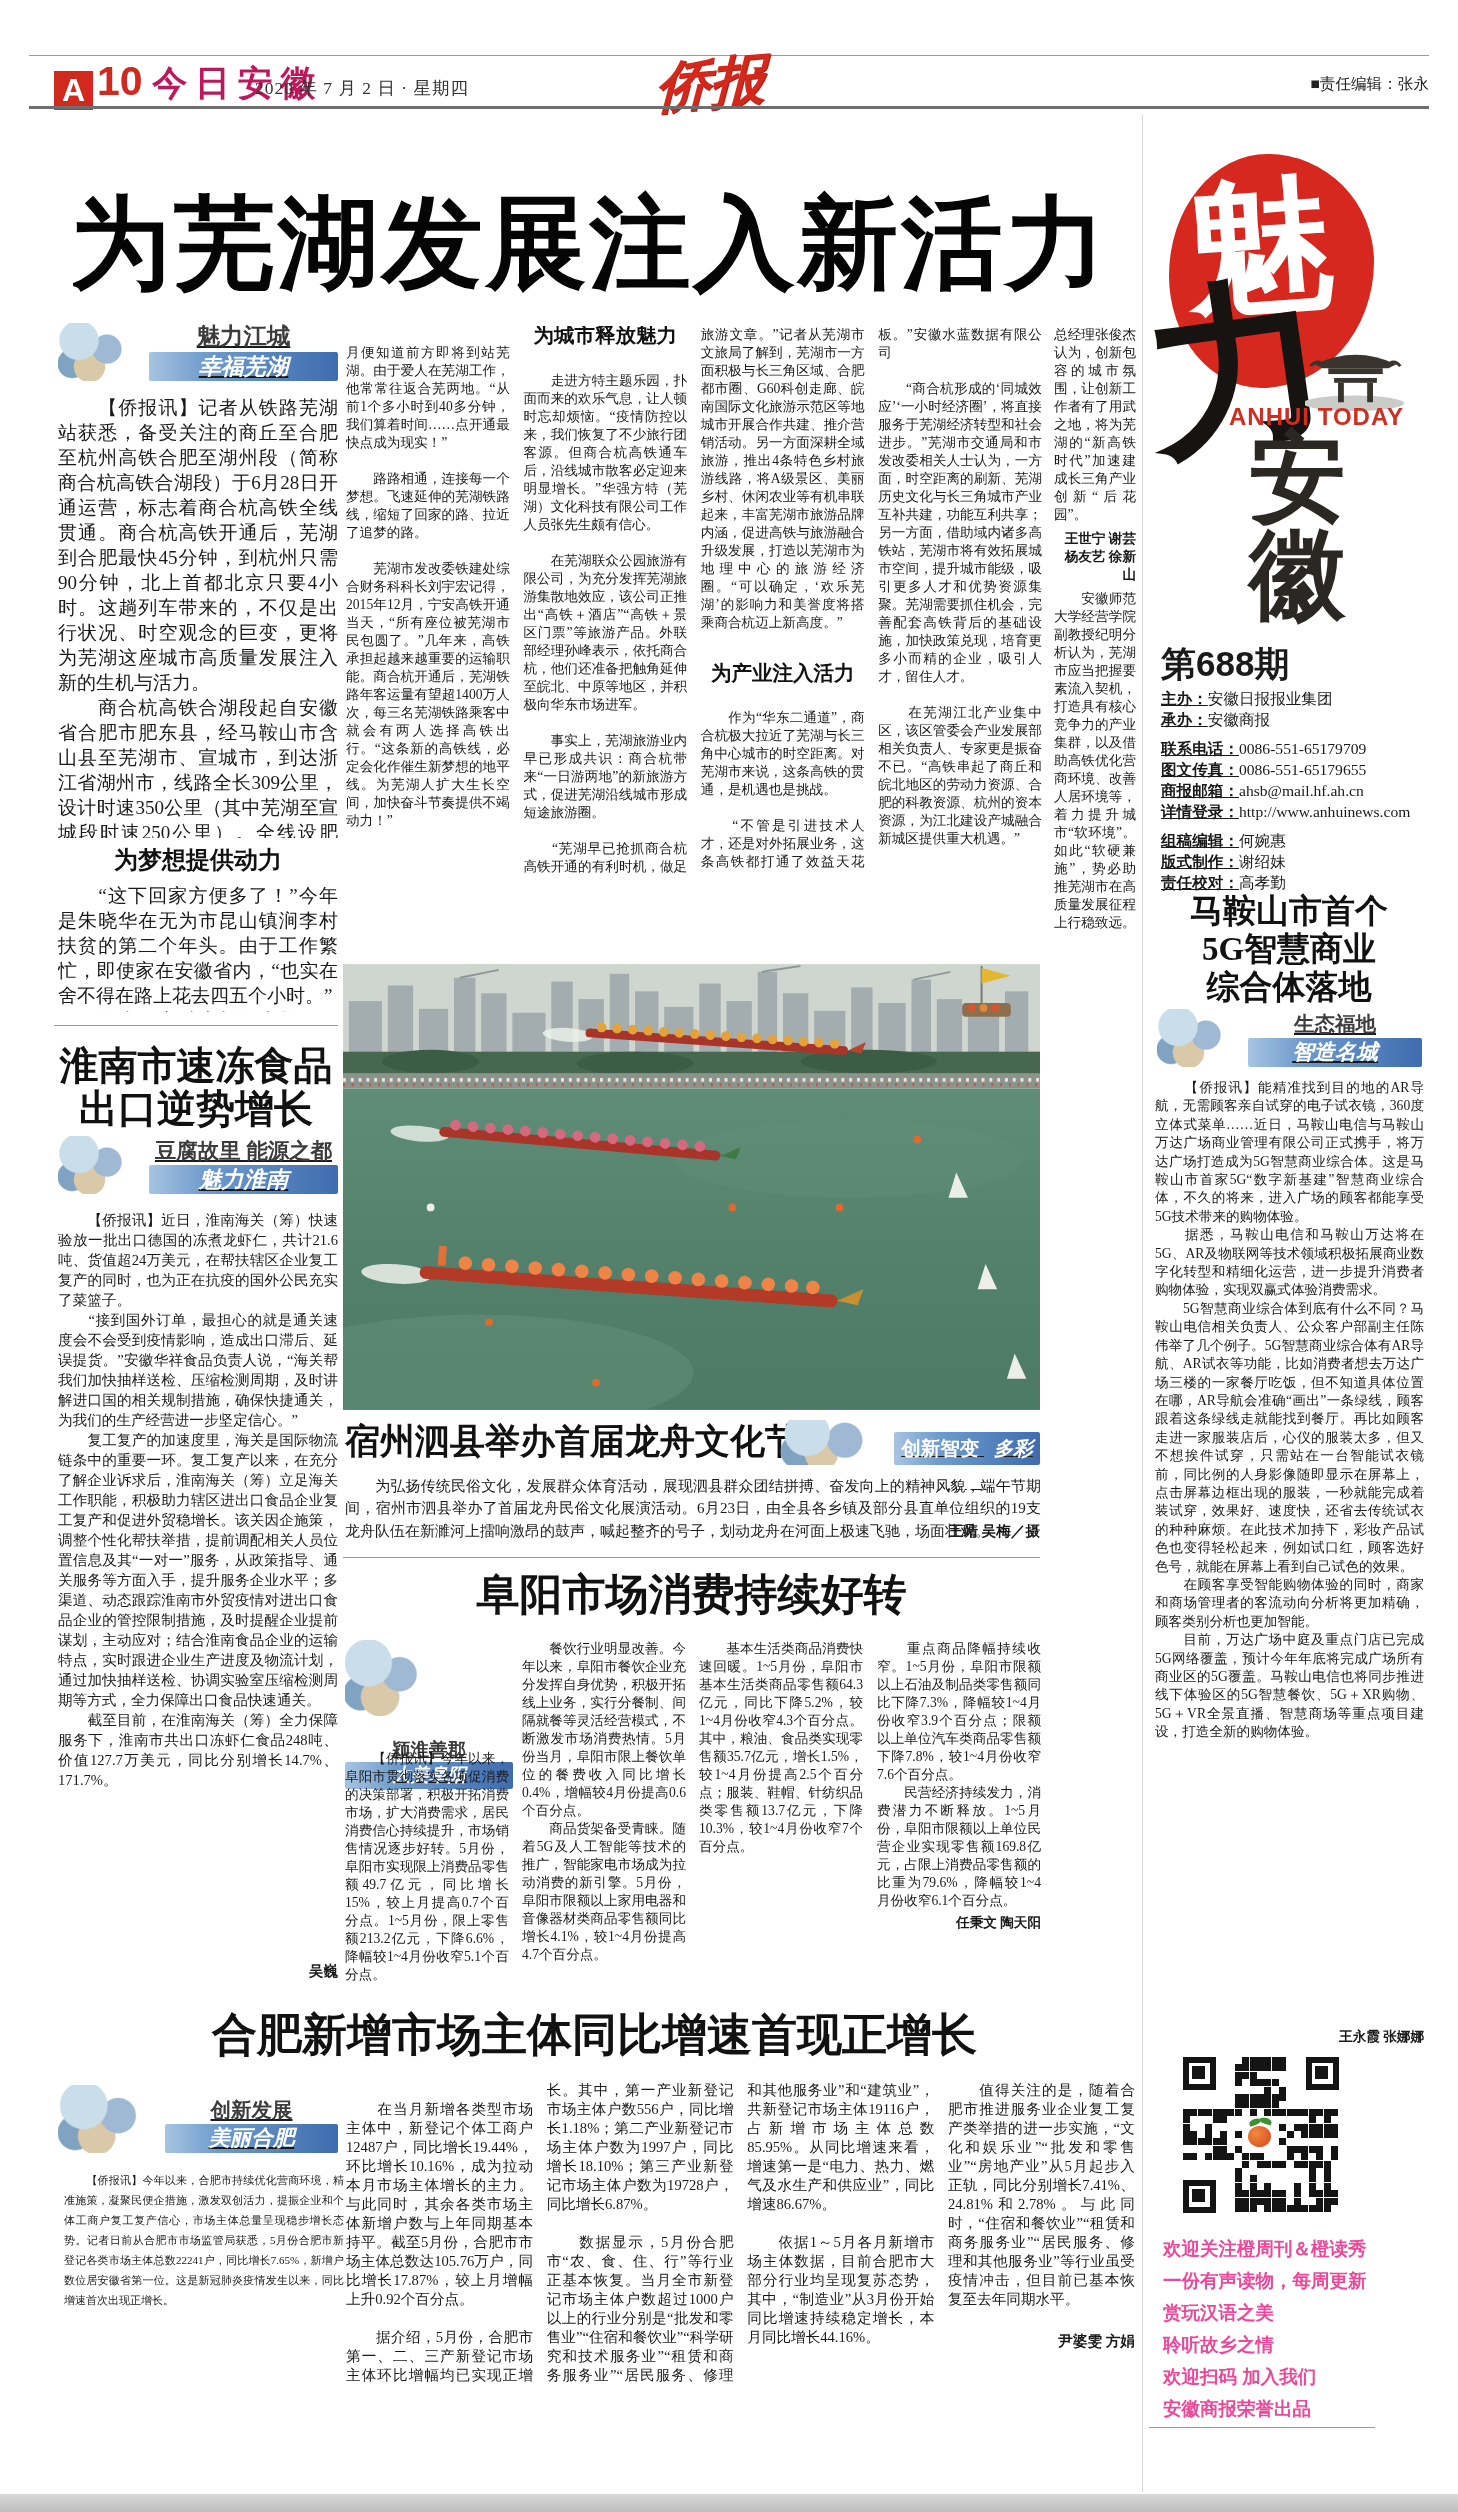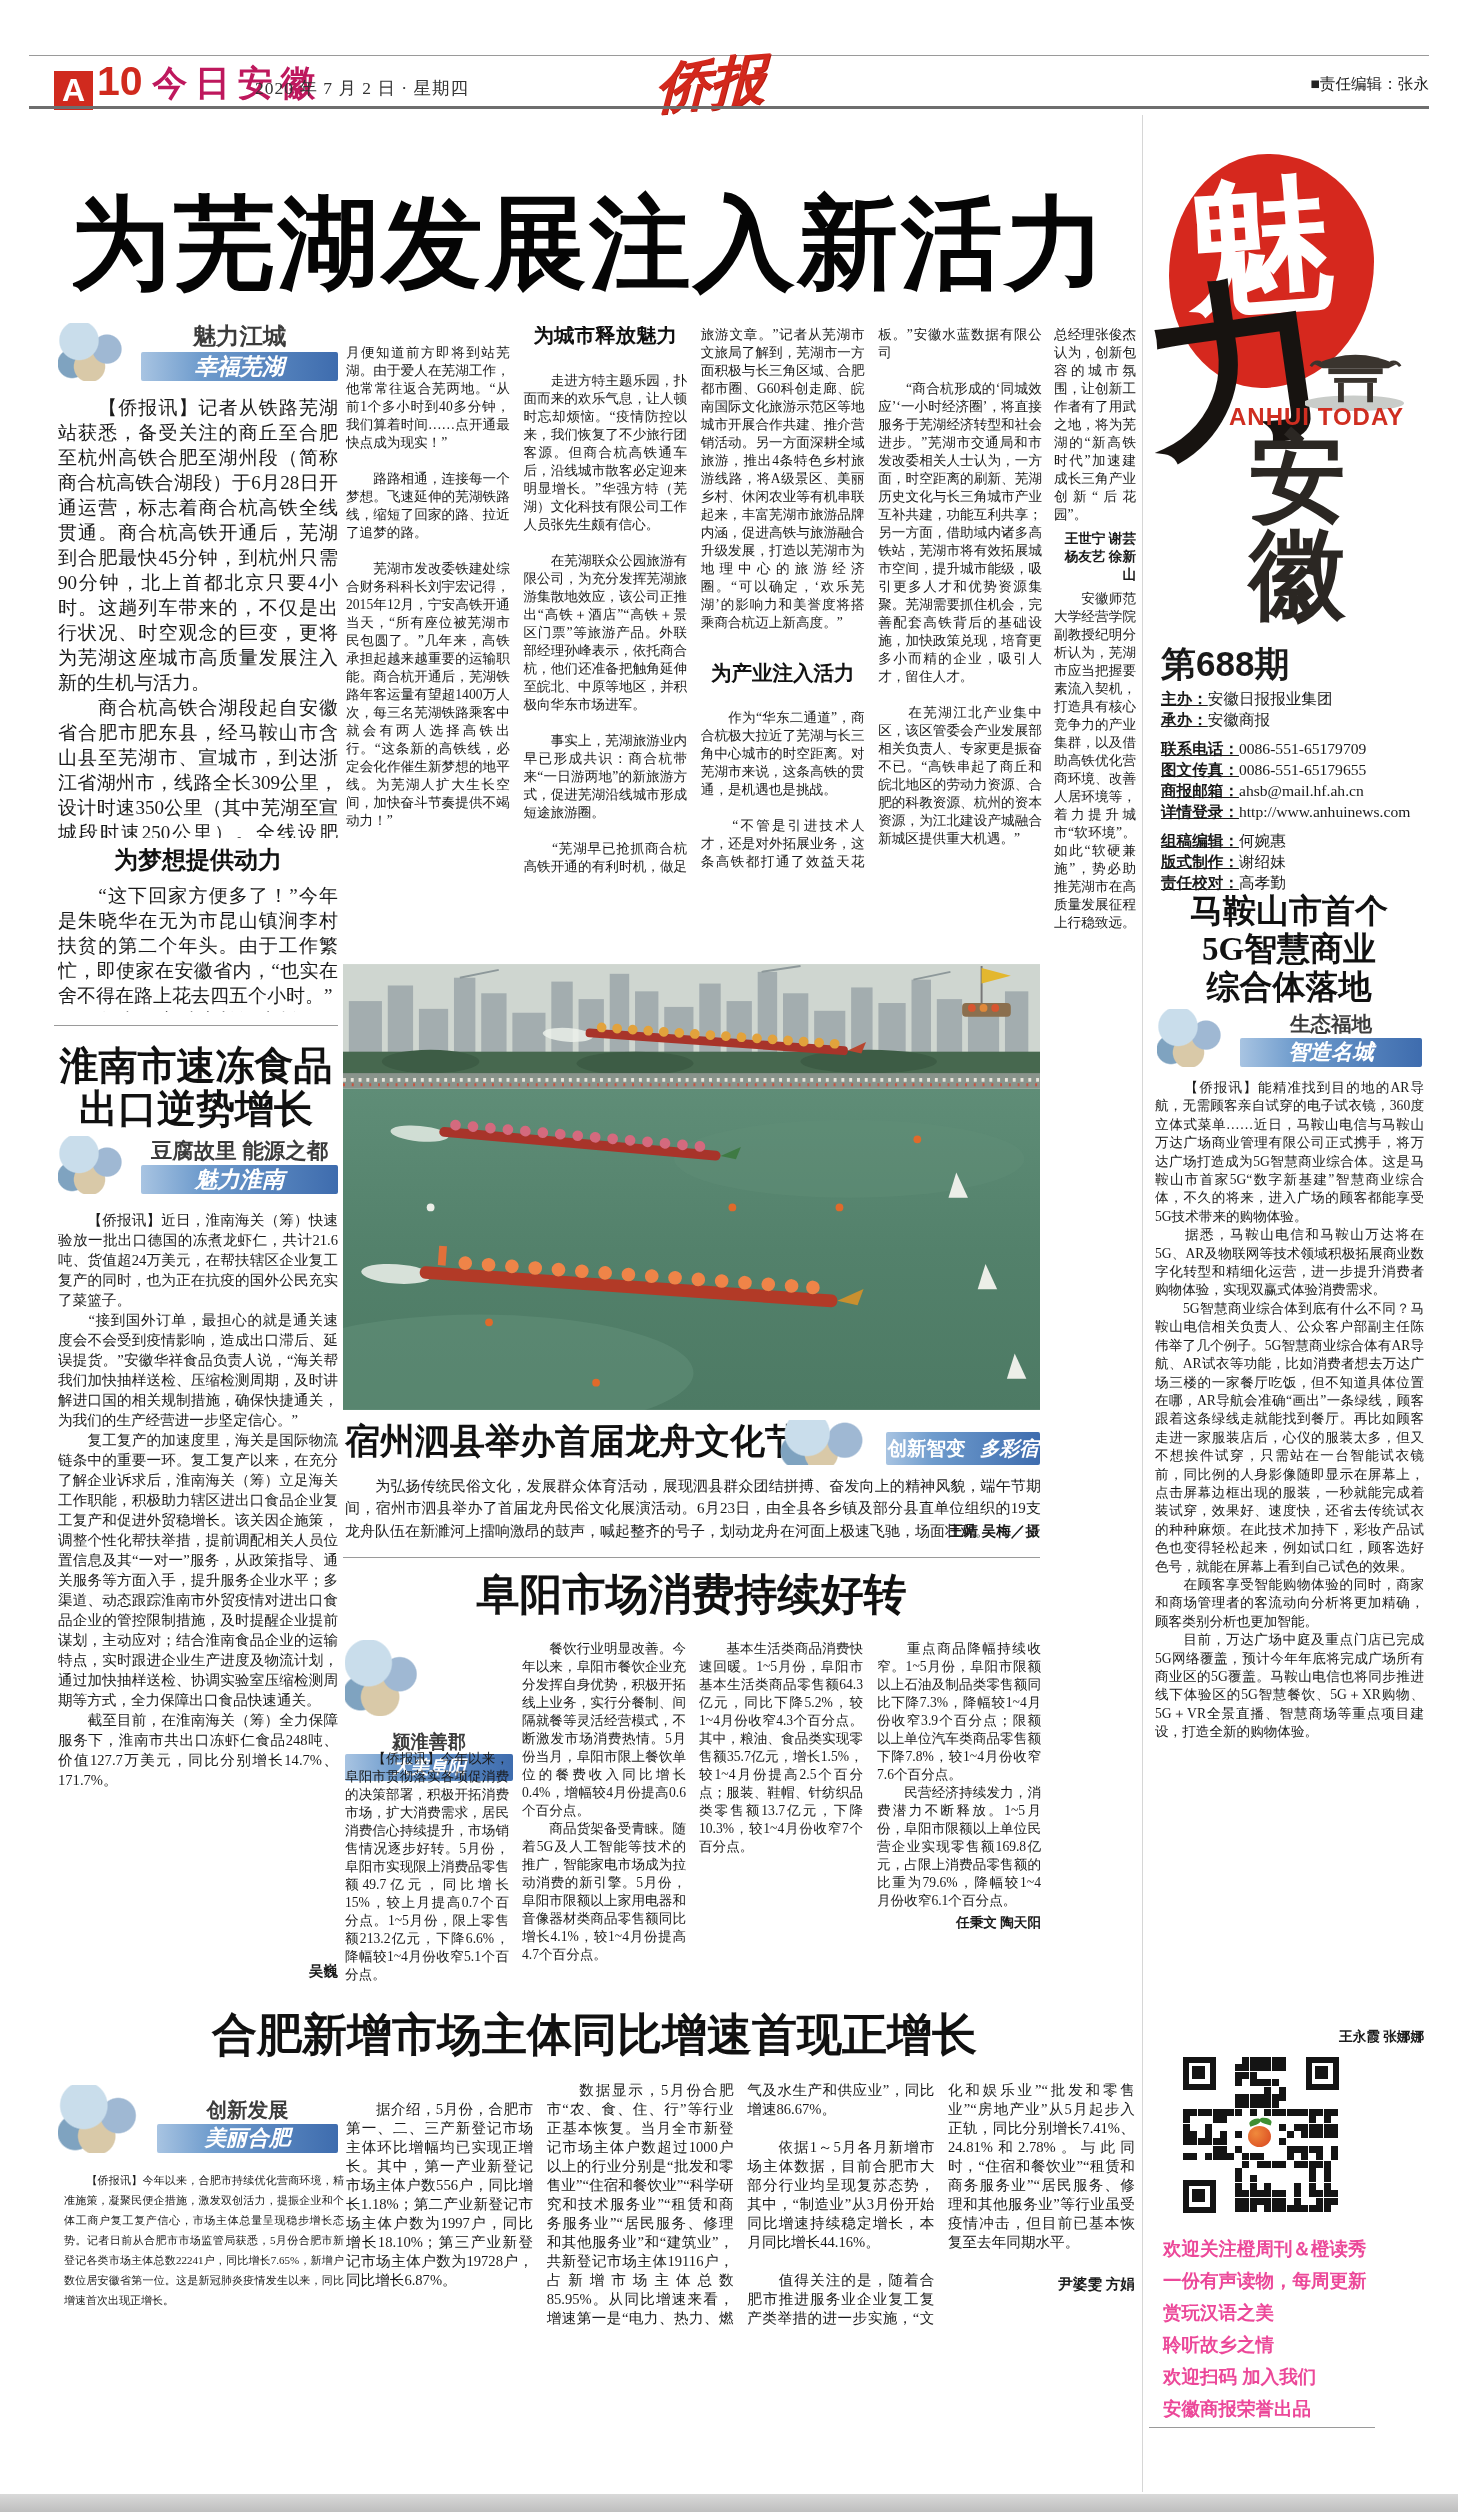--- a/index.html
+++ b/index.html
@@ -17,21 +17,21 @@
   .pgdate{font-size:17.5px;color:#333;letter-spacing:1px;}
   .masthead{font-style:italic;font-weight:900;font-size:55px;color:#d3281c;
             transform:rotate(-5deg) skewX(-6deg);text-shadow:1px 1px 0 #b51d12;}
   .editor{font-family:"Liberation Sans",sans-serif;font-size:15.6px;color:#222;}
   
   .kicker{font-weight:700;font-size:36px;text-align:center;letter-spacing:1.9px;}
   .bigh{font-family:"Liberation Sans",sans-serif;font-weight:900;font-size:101px;
         letter-spacing:2.9px;text-align:center;line-height:1;color:#050505;}
   .arth{font-weight:900;text-align:center;color:#111;}
   
-  .badge{display:flex;align-items:flex-end;gap:13px;}
+  .badge{display:flex;align-items:flex-end;gap:21px;text-decoration:underline;}
   .badge-art{width:70px;height:58px;border-radius:5.8px;flex:0 0 auto;
      background:
        radial-gradient(circle at 30% 30%, #c9ddeb 0 30%, transparent 32%),
        radial-gradient(circle at 70% 45%, #9fb8d3 0 24%, transparent 26%),
        radial-gradient(circle at 45% 75%, #d9c9a8 0 26%, transparent 28%),
        radial-gradient(circle at 20% 70%, #7fa3c0 0 20%, transparent 22%);}
   .badge-col{flex:1;}
   .badge-top{font-family:"Liberation Sans",sans-serif;font-weight:700;color:#3c3c3c;
              text-align:center;}
   .badge-strip{background:linear-gradient(90deg,#a8c4e2,#6f9ccd 30%,#3e6cae);
@@ -313,20 +313,21 @@
   <div class="abs arth" style="left:54px;top:2005px;width:1081px;font-size:45px">合肥新增市场主体同比增速首现正增长</div>
   <div class="abs badge" style="left:58px;top:2085px;width:280px">
     <div class="badge-art" style="width:86px;height:68px"></div>
     <div class="badge-col">
       <div class="badge-top" style="font-size:20.5px">创新发展</div>
       <div class="badge-strip" style="font-size:21.4px;height:29px;line-height:29px">美丽合肥</div>
     </div>
   </div>
   <div class="abs jtext" style="left:64px;top:2170px;width:280px;height:318px;font-size:11px;line-height:20px">　　【侨报讯】今年以来，合肥市持续优化营商环境，精准施策，凝聚民便企措施，激发双创活力，提振企业和个体工商户复工复产信心，市场主体总量呈现稳步增长态势。记者日前从合肥市市场监管局获悉，5月份合肥市新登记各类市场主体总数22241户，同比增长7.65%，新增户数位居安徽省第一位。这是新冠肺炎疫情发生以来，同比增速首次出现正增长。</div>
   <div class="abs midcols jtext" style="left:346px;top:2081px;width:789px;height:409px;font-size:14.6px;line-height:19px">
+    <p style="margin:0">　　在当月新增各类型市场主体中，新登记个体工商户12487户，同比增长19.44%，环比增长10.16%，成为拉动本月市场主体增长的主力。与此同时，其余各类市场主体新增户数与上年同期基本持平。截至5月份，合肥市市场主体总数达105.76万户，同比增长17.87%，较上月增幅上升0.92个百分点。</p>
     <p style="margin:0">　　据介绍，5月份，合肥市第一、二、三产新登记市场主体环比增幅均已实现正增长。其中，第一产业新登记市场主体户数556户，同比增长1.18%；第二产业新登记市场主体户数为1997户，同比增长18.10%；第三产业新登记市场主体户数为19728户，同比增长6.87%。</p>
     <p style="margin:0">　　数据显示，5月份合肥市“农、食、住、行”等行业正基本恢复。当月全市新登记市场主体户数超过1000户以上的行业分别是“批发和零售业”“住宿和餐饮业”“科学研究和技术服务业”“租赁和商务服务业”“居民服务、修理和其他服务业”和“建筑业”，共新登记市场主体19116户，占新增市场主体总数85.95%。从同比增速来看，增速第一是“电力、热力、燃气及水生产和供应业”，同比增速86.67%。</p>
     <p style="margin:0">　　依据1～5月各月新增市场主体数据，目前合肥市大部分行业均呈现复苏态势，其中，“制造业”从3月份开始同比增速持续稳定增长，本月同比增长44.16%。</p>
     <p style="margin:0">　　值得关注的是，随着合肥市推进服务业企业复工复产类举措的进一步实施，“文化和娱乐业”“批发和零售业”“房地产业”从5月起步入正轨，同比分别增长7.41%、24.81%和2.78%。与此同时，“住宿和餐饮业”“租赁和商务服务业”“居民服务、修理和其他服务业”等行业虽受疫情冲击，但目前已基本恢复至去年同期水平。</p>
     <p class="byline" style="margin:3.9px 0 0;font-size:14.6px">尹婆雯 方娟</p>
   </div>
 
   <div class="abs" style="left:1142px;top:115px;width:1px;height:2377px;background:#d6d6d6"></div>
 
   <div class="abs" style="left:1169px;top:154px;width:205px;height:234px;background:#d6281e;

